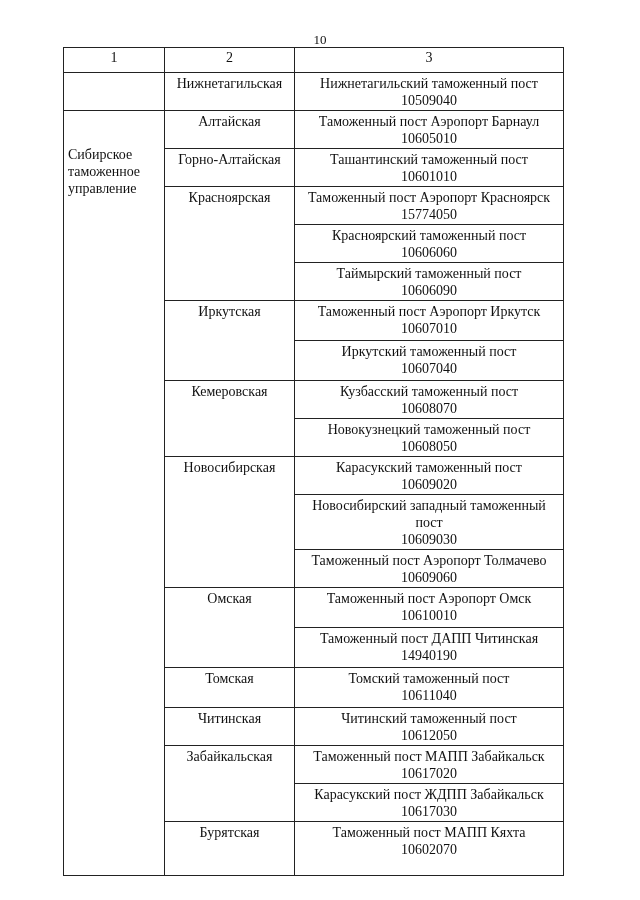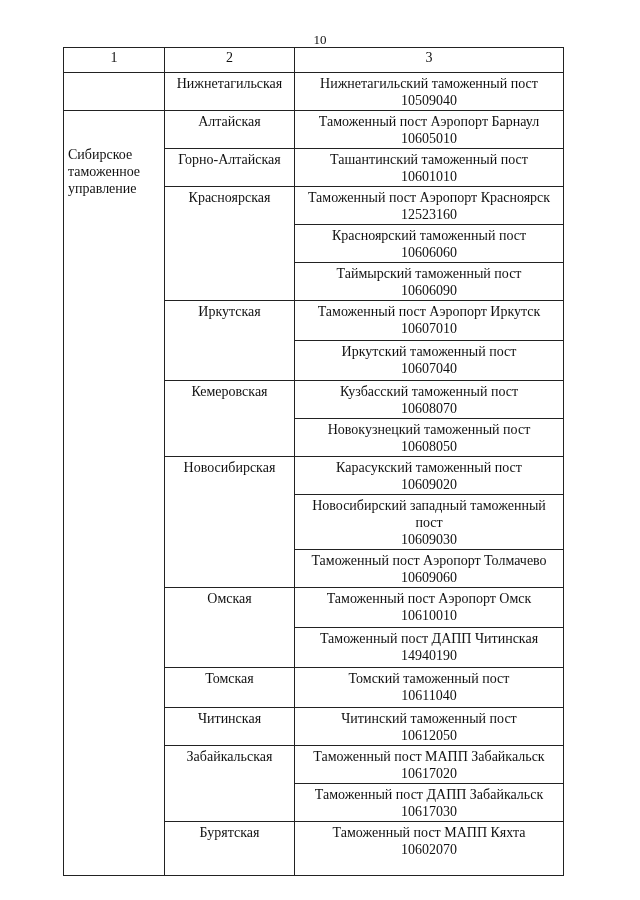--- a/index.html
+++ b/index.html
@@ -41,21 +41,21 @@
     <td class="c1" rowspan="21" style="vertical-align:top;padding-top:35px;"><span>Сибирское таможенное управление</span></td>
     <td class="c2">Алтайская</td>
     <td><span>Таможенный пост Аэропорт Барнаул</span><br><span>10605010</span></td>
   </tr>
   <tr>
     <td class="c2">Горно-Алтайская</td>
     <td><span>Ташантинский таможенный пост</span><br><span>10601010</span></td>
   </tr>
   <tr>
     <td class="c2" rowspan="3">Красноярская</td>
-    <td><span>Таможенный пост Аэропорт Красноярск</span><br><span>12523160</span></td>
+    <td><span>Таможенный пост Аэропорт Красноярск</span><br><span>15774050</span></td>
   </tr>
   <tr>
     <td><span>Красноярский таможенный пост</span><br><span>10606060</span></td>
   </tr>
   <tr>
     <td><span>Таймырский таможенный пост</span><br><span>10606090</span></td>
   </tr>
   <tr>
     <td class="c2" rowspan="2">Иркутская</td>
     <td style="height:36px"><span>Таможенный пост Аэропорт Иркутск</span><br><span>10607010</span></td>
@@ -93,20 +93,20 @@
   </tr>
   <tr>
     <td class="c2">Читинская</td>
     <td><span>Читинский таможенный пост</span><br><span>10612050</span></td>
   </tr>
   <tr>
     <td class="c2" rowspan="2">Забайкальская</td>
     <td><span>Таможенный пост МАПП Забайкальск</span><br><span>10617020</span></td>
   </tr>
   <tr>
-    <td><span>Таможенный пост ДАПП Забайкальск</span><br><span>10617030</span></td>
+    <td><span>Карасукский пост ЖДПП Забайкальск</span><br><span>10617030</span></td>
   </tr>
   <tr>
     <td class="c2">Бурятская</td>
     <td class="last"><span>Таможенный пост МАПП Кяхта</span><br><span>10602070</span></td>
   </tr>
 </tbody>
   </table>
 
 </body></html>

